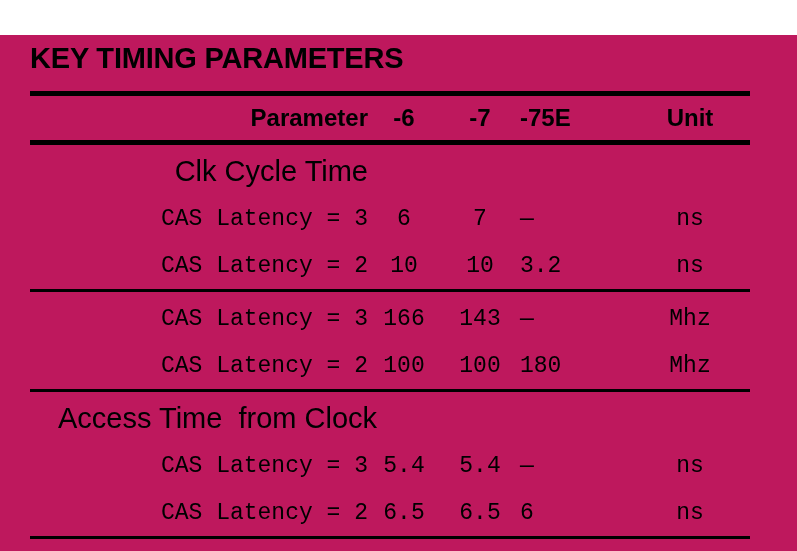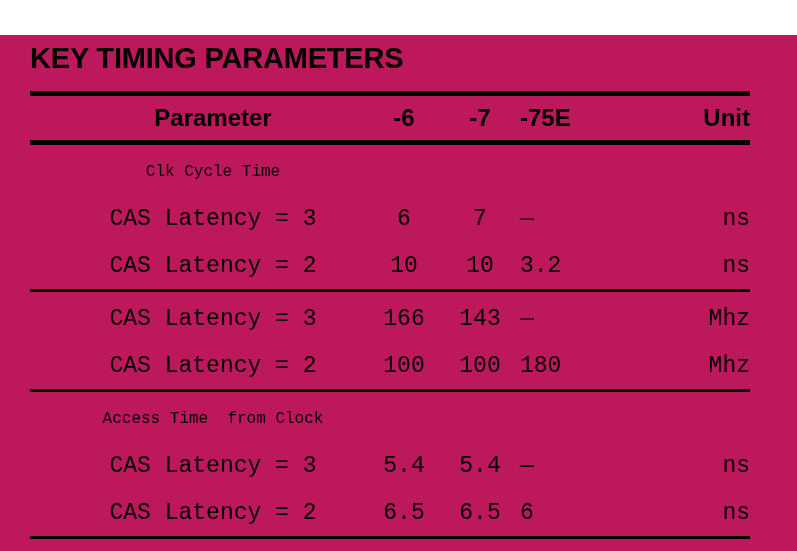--- a/index.html
+++ b/index.html
@@ -56,40 +56,39 @@
     box-sizing: border-box;
   }
 
   .row-header {
     height: 44px;
     font-size: 24px;
     font-weight: bold;
   }
   .row-group {
     height: 47px;
-    font-size: 16px;
-    font-family: Liberation Mono, monospace;
+    font-size: 29px;
   }
   .row-data {
     height: 47px;
     font-size: 23px;
     font-family: Liberation Mono, monospace;
   }
 
   .c-param {
     width: 338px;
     padding-left: 28px;
     box-sizing: border-box;
-    text-align: center;
+    text-align: right;
     white-space: pre;
   }
   .c-v1 { width: 72px; text-align: center; }
   .c-v2 { width: 80px; text-align: center; }
   .c-v3 { width: 110px; }
-  .c-unit { width: 120px; text-align: right; }
+  .c-unit { width: 120px; text-align: center; }
   .grp-pad-top { height: 3px; }
 </style>
 </head>
 <body>
 
 <div class="page">
 
   <div class="title">KEY TIMING PARAMETERS</div>
 
   <div class="table">

